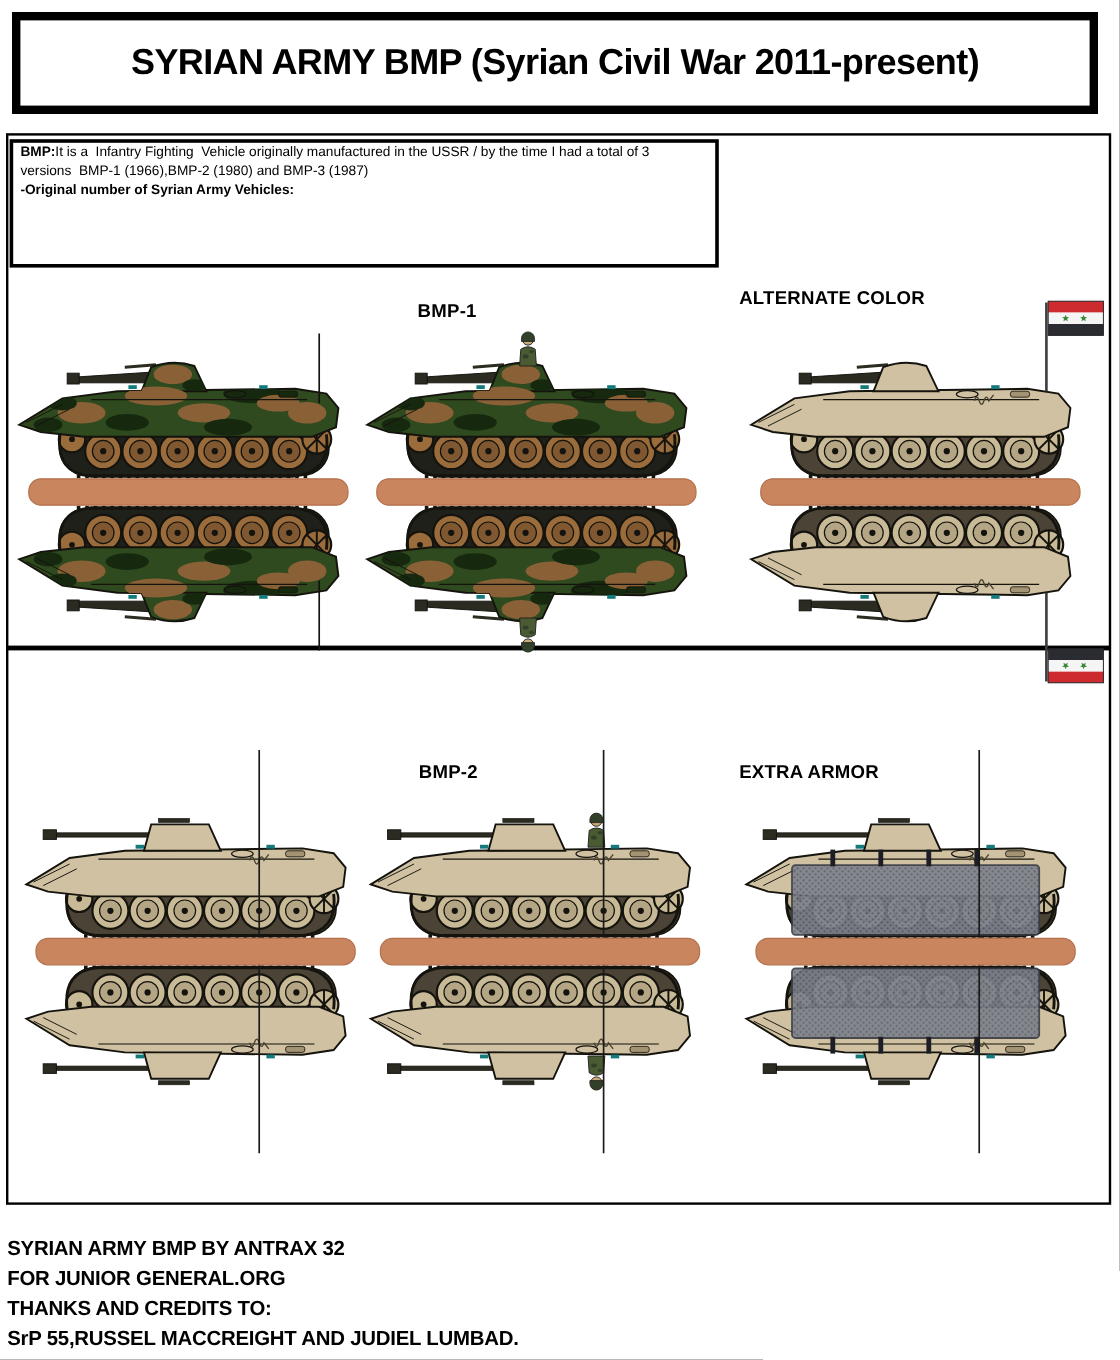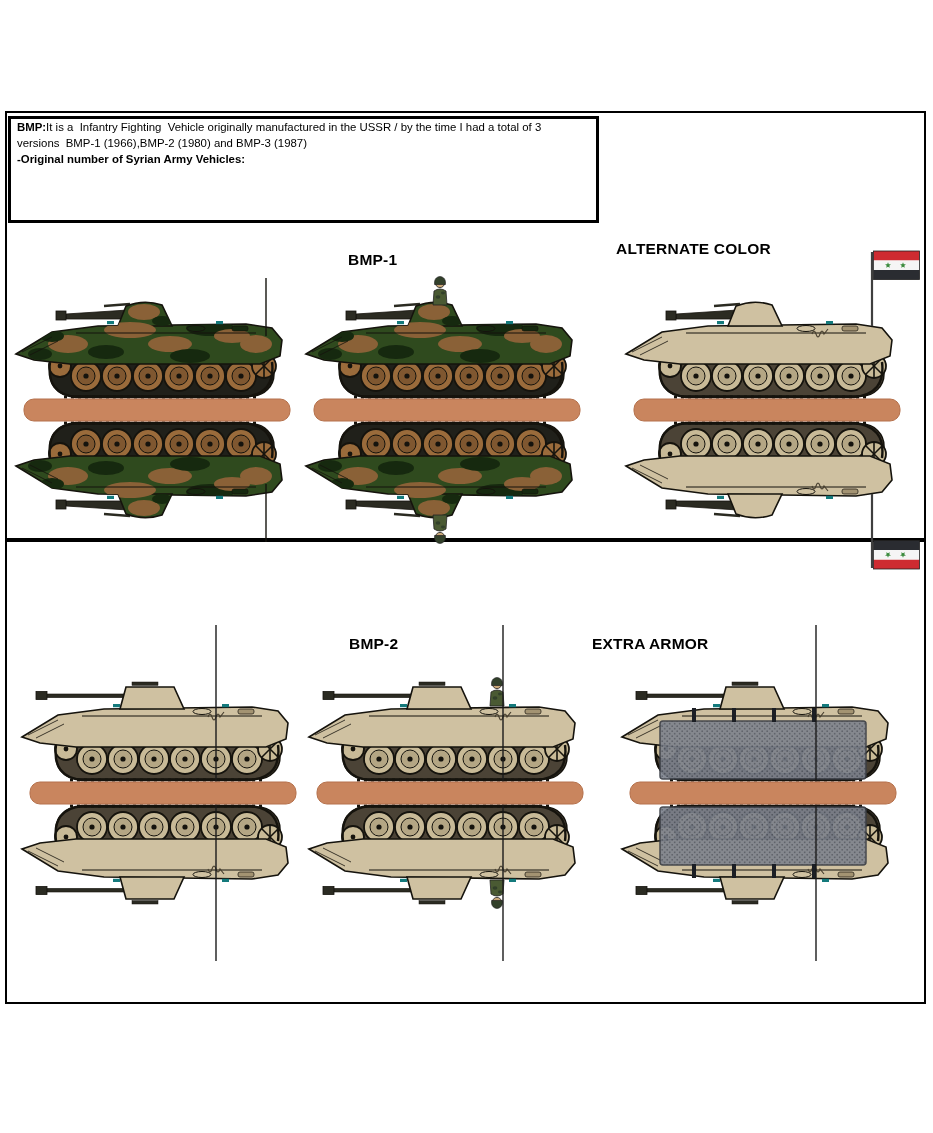--- a/index.html
+++ b/index.html
@@ -29,40 +29,43 @@
   .info-box .ln{
     font-size:11.4px;line-height:16.2px;white-space:pre-wrap;font-weight:500;
   }
   .info-box .b{font-weight:700;}
   .sec-label{
     position:absolute;font-size:15.5px;font-weight:700;letter-spacing:0.2px;z-index:4;
   }
   #label-bmp1{left:348px;top:251px;text-align:right;}
   #label-altcolor{left:616px;top:240px;}
   #label-bmp2{left:349px;top:635px;}
-  #label-extraarmor{left:592px;top:635px;}
+  #label-extraarmor{left:616px;top:635px;}
   .pair{position:absolute;width:306px;height:340px;z-index:3;}
   #p0{left:6px;top:240px;}
   #p1{left:296px;top:240px;}
   #p2{left:616px;top:240px;}
   #p3{left:12px;top:623px;}
   #p4{left:299px;top:623px;}
   #p5{left:612px;top:623px;}
   .footer{
     position:absolute;left:6px;top:1028px;z-index:5;
   }
   .footer div{
     font-size:17px;font-weight:700;line-height:25px;letter-spacing:-0.2px;
   }
 </style>
 </head>
 <body>
 
 <div class="sheet">
 
+  <div class="title-box">
+    <h1>SYRIAN ARMY BMP (Syrian Civil War 2011-present)</h1>
+  </div>
 
   <div class="section top"></div>
   <div class="section bottom"></div>
 
   <div class="info-box">
     <div class="ln"><span class="b">BMP:</span><span>It is a  Infantry Fighting  Vehicle originally manufactured in the USSR / by the time I had a total of 3</span></div>
     <div class="ln">versions  BMP-1 (1966),BMP-2 (1980) and BMP-3 (1987)</div>
     <div class="ln b">-Original number of Syrian Army Vehicles:</div>
   </div>
 
@@ -754,14 +757,20 @@
           </g>
           <rect x="76" y="33" width="4" height="14" fill="#1b1e24"></rect>
           <rect x="116" y="33" width="4" height="14" fill="#1b1e24"></rect>
           <rect x="156" y="33" width="4" height="14" fill="#1b1e24"></rect>
           <rect x="196" y="33" width="4" height="14" fill="#1b1e24"></rect>
         </g>
         <line x1="204" y1="2" x2="204" y2="338" stroke="#1a1a1a" stroke-width="1.4"></line>
         <rect x="18" y="159" width="266" height="22" rx="10" fill="#c9855e" stroke="#b5714c" stroke-width="1"></rect>
       </svg></div>
 
+  <div class="footer">
+    <div>SYRIAN ARMY BMP BY ANTRAX 32</div>
+    <div>FOR JUNIOR GENERAL.ORG</div>
+    <div>THANKS AND CREDITS TO:</div>
+    <div>SrP 55,RUSSEL MACCREIGHT AND JUDIEL LUMBAD.</div>
+  </div>
 
 </div>
 
 </body></html>

